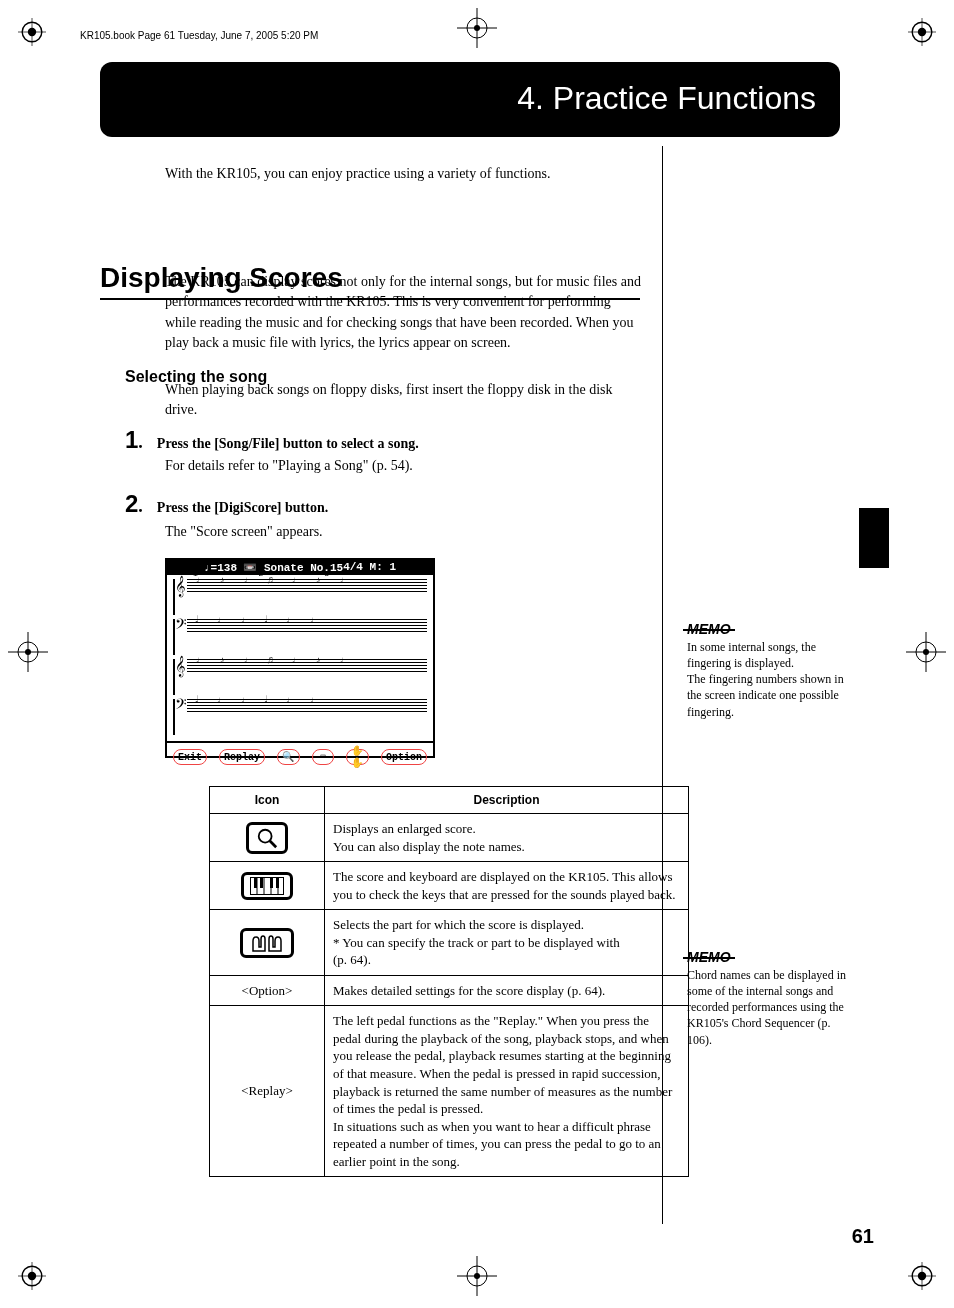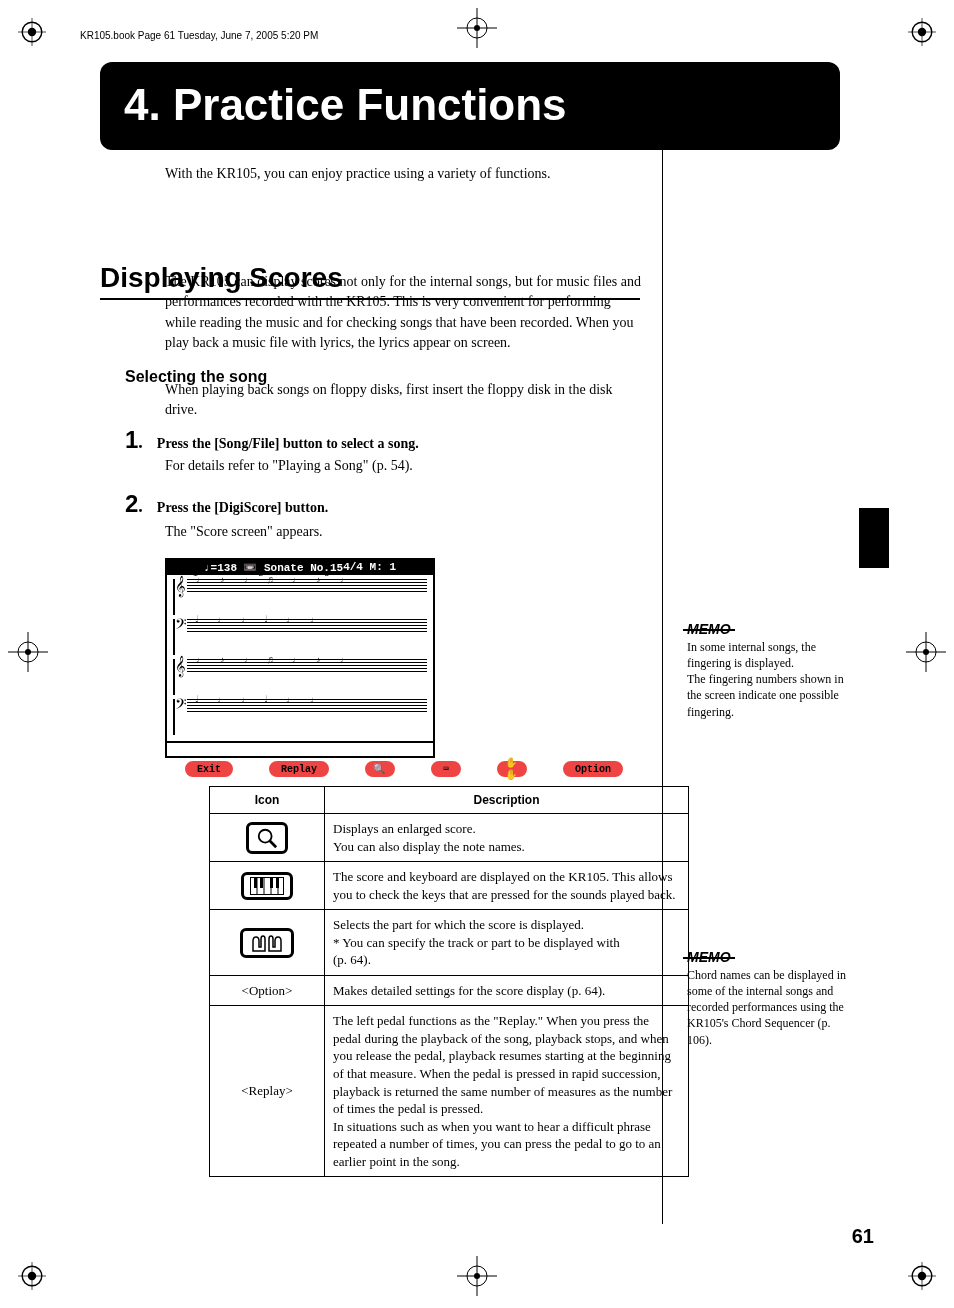--- a/index.html
+++ b/index.html
@@ -32,22 +32,23 @@
     position: absolute;
     top: 62px; left: 100px;
     width: 740px;
     background: #000;
     color: #fff;
     border-radius: 12px 12px 12px 12px;
     padding: 18px 24px 20px 24px;
   }
   .chapter-bar h1 {
     font-family: Arial, Helvetica, sans-serif;
-    font-weight: 700;
-    font-size: 44px;
+    font-weight: 400;
+    font-size: 32px;
+    text-align: right;
   }
   .intro-text {
     position: absolute;
     top: 165px; left: 165px;
     width: 480px;
     font-size: 14px;
     line-height: 1.35;
     font-family: Liberation Serif, serif;
   }
   .section-h2 {
@@ -109,22 +110,22 @@
   .staff { border-left:2px solid #000; margin-bottom:4px; position:relative; height:36px;}
   .staff-lines { position:absolute; left:12px; right:0; }
   .staff-lines .ln { border-top:1px solid #000; height:3px; }
   .clef { position:absolute; left:0; top:-2px; font-size:18px; }
   .notes { position:absolute; left:20px; top:-4px; font-size:10px; letter-spacing:6px; }
   .measure-nums { position:absolute; left:18px; top:-10px; font-size:8px; letter-spacing:28px;}
   .score-bottom {
     display:flex; border-top:2px solid #000;
   }
   .sb-btn {
-    border:8px solid #ef4444; border-radius:8px;
-    margin:18px; padding:0 4px; font-size:10px;
+    border:1px solid #ef4444; border-radius:8px;
+    margin:6px; padding:0 4px; font-size:10px;
     font-weight:bold; display:flex; align-items:center; justify-content:center;
     height:16px;
   }
   .sb-btn.small { width:30px; }
 
   .icon-table {
     position:absolute; top:786px; left:165px;
     width:480px;
     border-collapse:collapse;
     font-size:13px;

